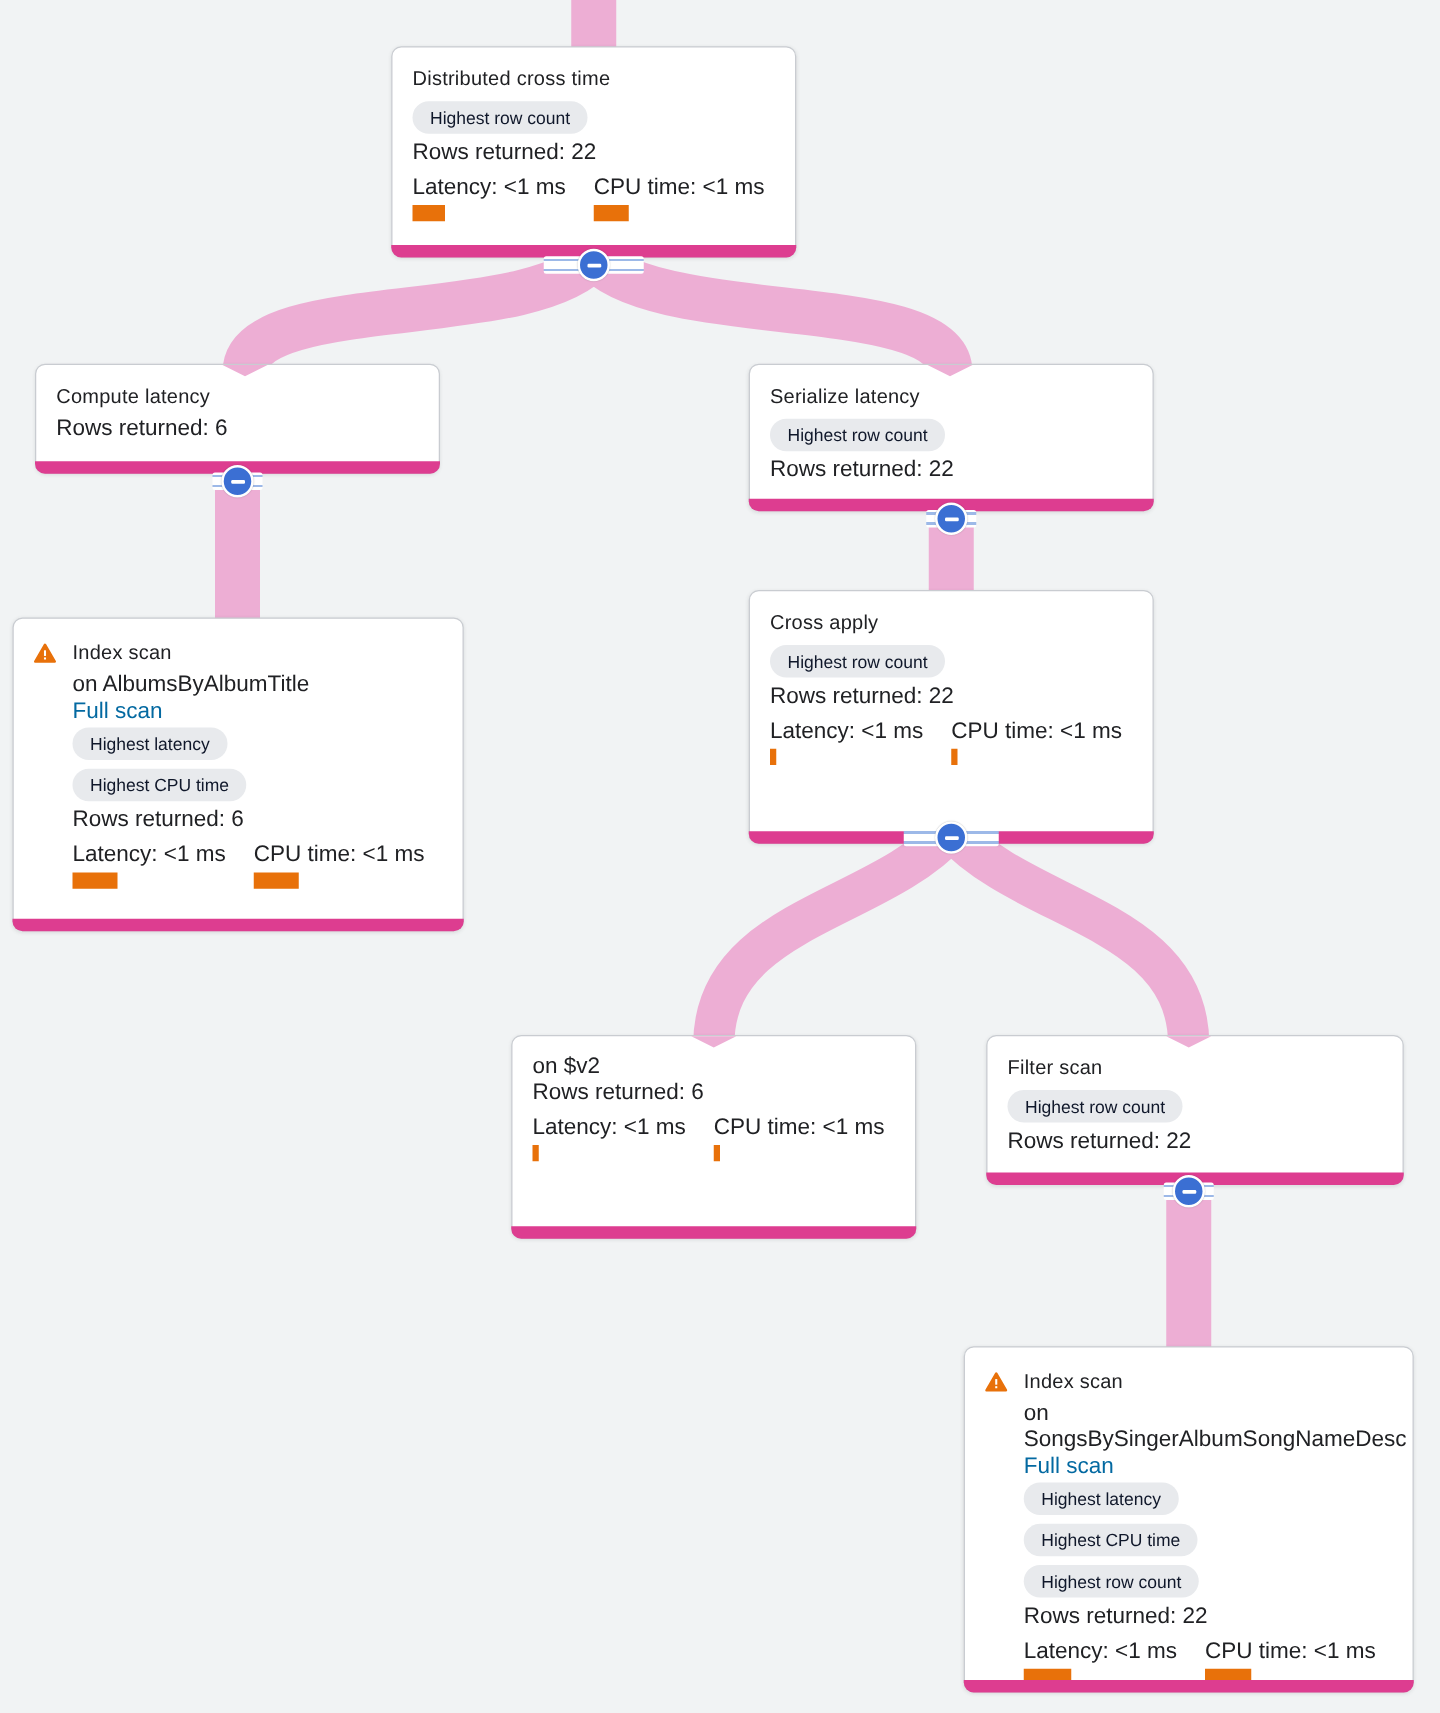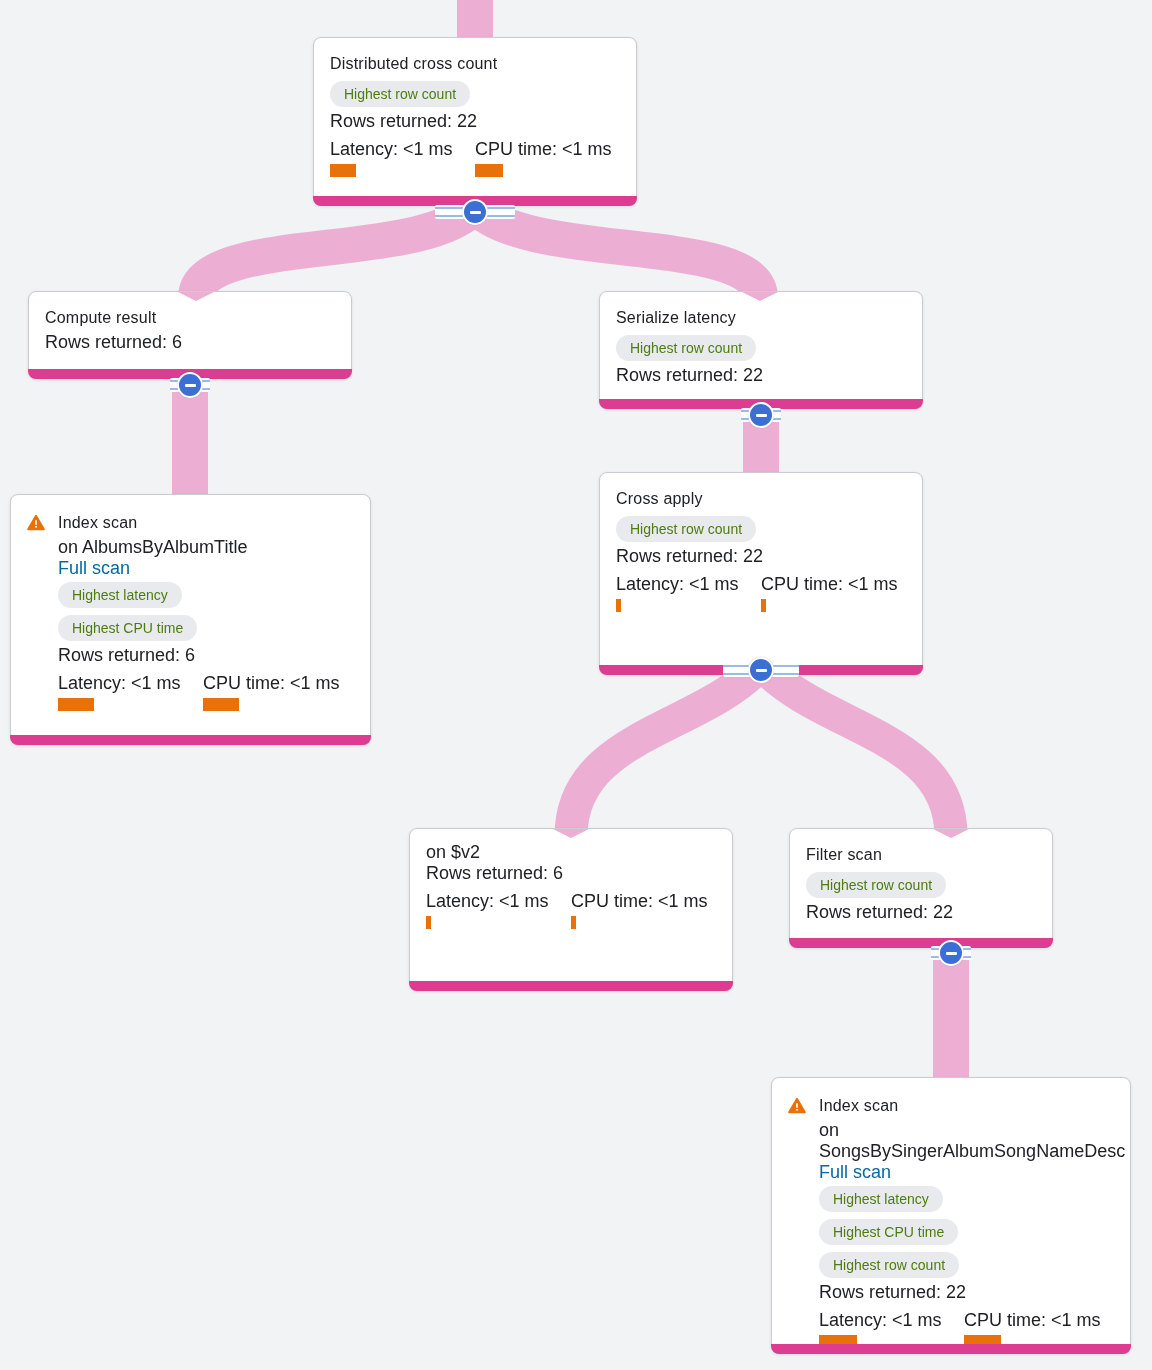--- a/index.html
+++ b/index.html
@@ -20,21 +20,21 @@
     padding:13px 16px 0 16px;
   }
   .bottombar {
     position:absolute; left:-1px; right:-1px; bottom:-1px; height:10px;
     background:#dd3d90; border-radius:0 0 8px 8px;
   }
   .title { font-size:16px; font-weight:500; letter-spacing:.2px; line-height:24px; margin:1px 0 2px 0; }
   .meta  { font-size:18px; line-height:21px; }
   .muted { color:#0369a1; }
   .badge {
-    display:inline-block; background:#e8eaed; color:#4d7c0f;
+    display:inline-block; background:#e8eaed; color:#0f172a;
     font-size:14px; line-height:18px; padding:4px 14px;
     border-radius:14px; margin:3px 0 4px 0; white-space:nowrap;
   }
   .badge-row { line-height:1; }
   .metrics { display:flex; margin-top:7px; }
   .metric  { width:145px; }
   .bar { height:13px; background:#e8710a; margin-top:4px; }
 
   .head { display:grid; grid-template-columns:31px 1fr; }
   .warn { width:18px; height:17px; margin-top:4px; }
@@ -66,38 +66,38 @@
       <path stroke-width="36" d="M475,206 C526,264 760,232 760,298"></path>
       <path stroke-width="36" d="M190,380 L190,500"></path>
       <path stroke-width="36" d="M761,412 L761,502"></path>
       <path stroke-width="33" d="M761,664 C702,730 571,734 571,836"></path>
       <path stroke-width="33" d="M761,664 C820,730 951,734 951,836"></path>
       <path stroke-width="36" d="M951,948 L951,1082"></path>
     </g>
   </svg>
 
   <div class="card" style="left:313px; top:37px; width:324px; height:169px;">
-    <div class="title">Distributed cross count</div>
+    <div class="title">Distributed cross time</div>
     <div class="badge-row"><span class="badge">Highest row count</span></div>
     <div class="meta">Rows returned: 22</div>
     <div class="metrics">
       <div class="metric">
         <div class="meta">Latency: &lt;1 ms</div>
         <div class="bar" style="width: 26px;"></div>
       </div>
       <div class="metric">
         <div class="meta">CPU time: &lt;1 ms</div>
         <div class="bar" style="width: 28px;"></div>
       </div>
     </div>
     <div class="bottombar"></div>
   </div>
 
   <div class="card" style="left:28px; top:291px; width:324px; height:88px;">
-    <div class="title">Compute result</div>
+    <div class="title">Compute latency</div>
     <div class="meta">Rows returned: 6</div>
     <div class="bottombar"></div>
   </div>
 
   <div class="card" style="left:599px; top:291px; width:324px; height:118px;">
     <div class="title">Serialize latency</div>
     <div class="badge-row"><span class="badge">Highest row count</span></div>
     <div class="meta">Rows returned: 22</div>
     <div class="bottombar"></div>
   </div>
@@ -157,21 +157,21 @@
         <div class="bar" style="width: 5px;"></div>
       </div>
       <div class="metric">
         <div class="meta">CPU time: &lt;1 ms</div>
         <div class="bar" style="width: 5px;"></div>
       </div>
     </div>
     <div class="bottombar"></div>
   </div>
 
-  <div class="card" style="left:789px; top:828px; width:264px; height:120px;">
+  <div class="card" style="left:789px; top:828px; width:334px; height:120px;">
     <div class="title">Filter scan</div>
     <div class="badge-row"><span class="badge">Highest row count</span></div>
     <div class="meta">Rows returned: 22</div>
     <div class="bottombar"></div>
   </div>
 
   <div class="card" style="left:771px; top:1077px; width:360px; height:277px; padding-top:15px;">
     <div class="head">
       <svg class="warn" viewBox="0 0 24 22">
         <path d="M12 2 L22.5 20 H1.5 Z" fill="#e8710a" stroke="#e8710a" stroke-width="2.5" stroke-linejoin="round"></path>

